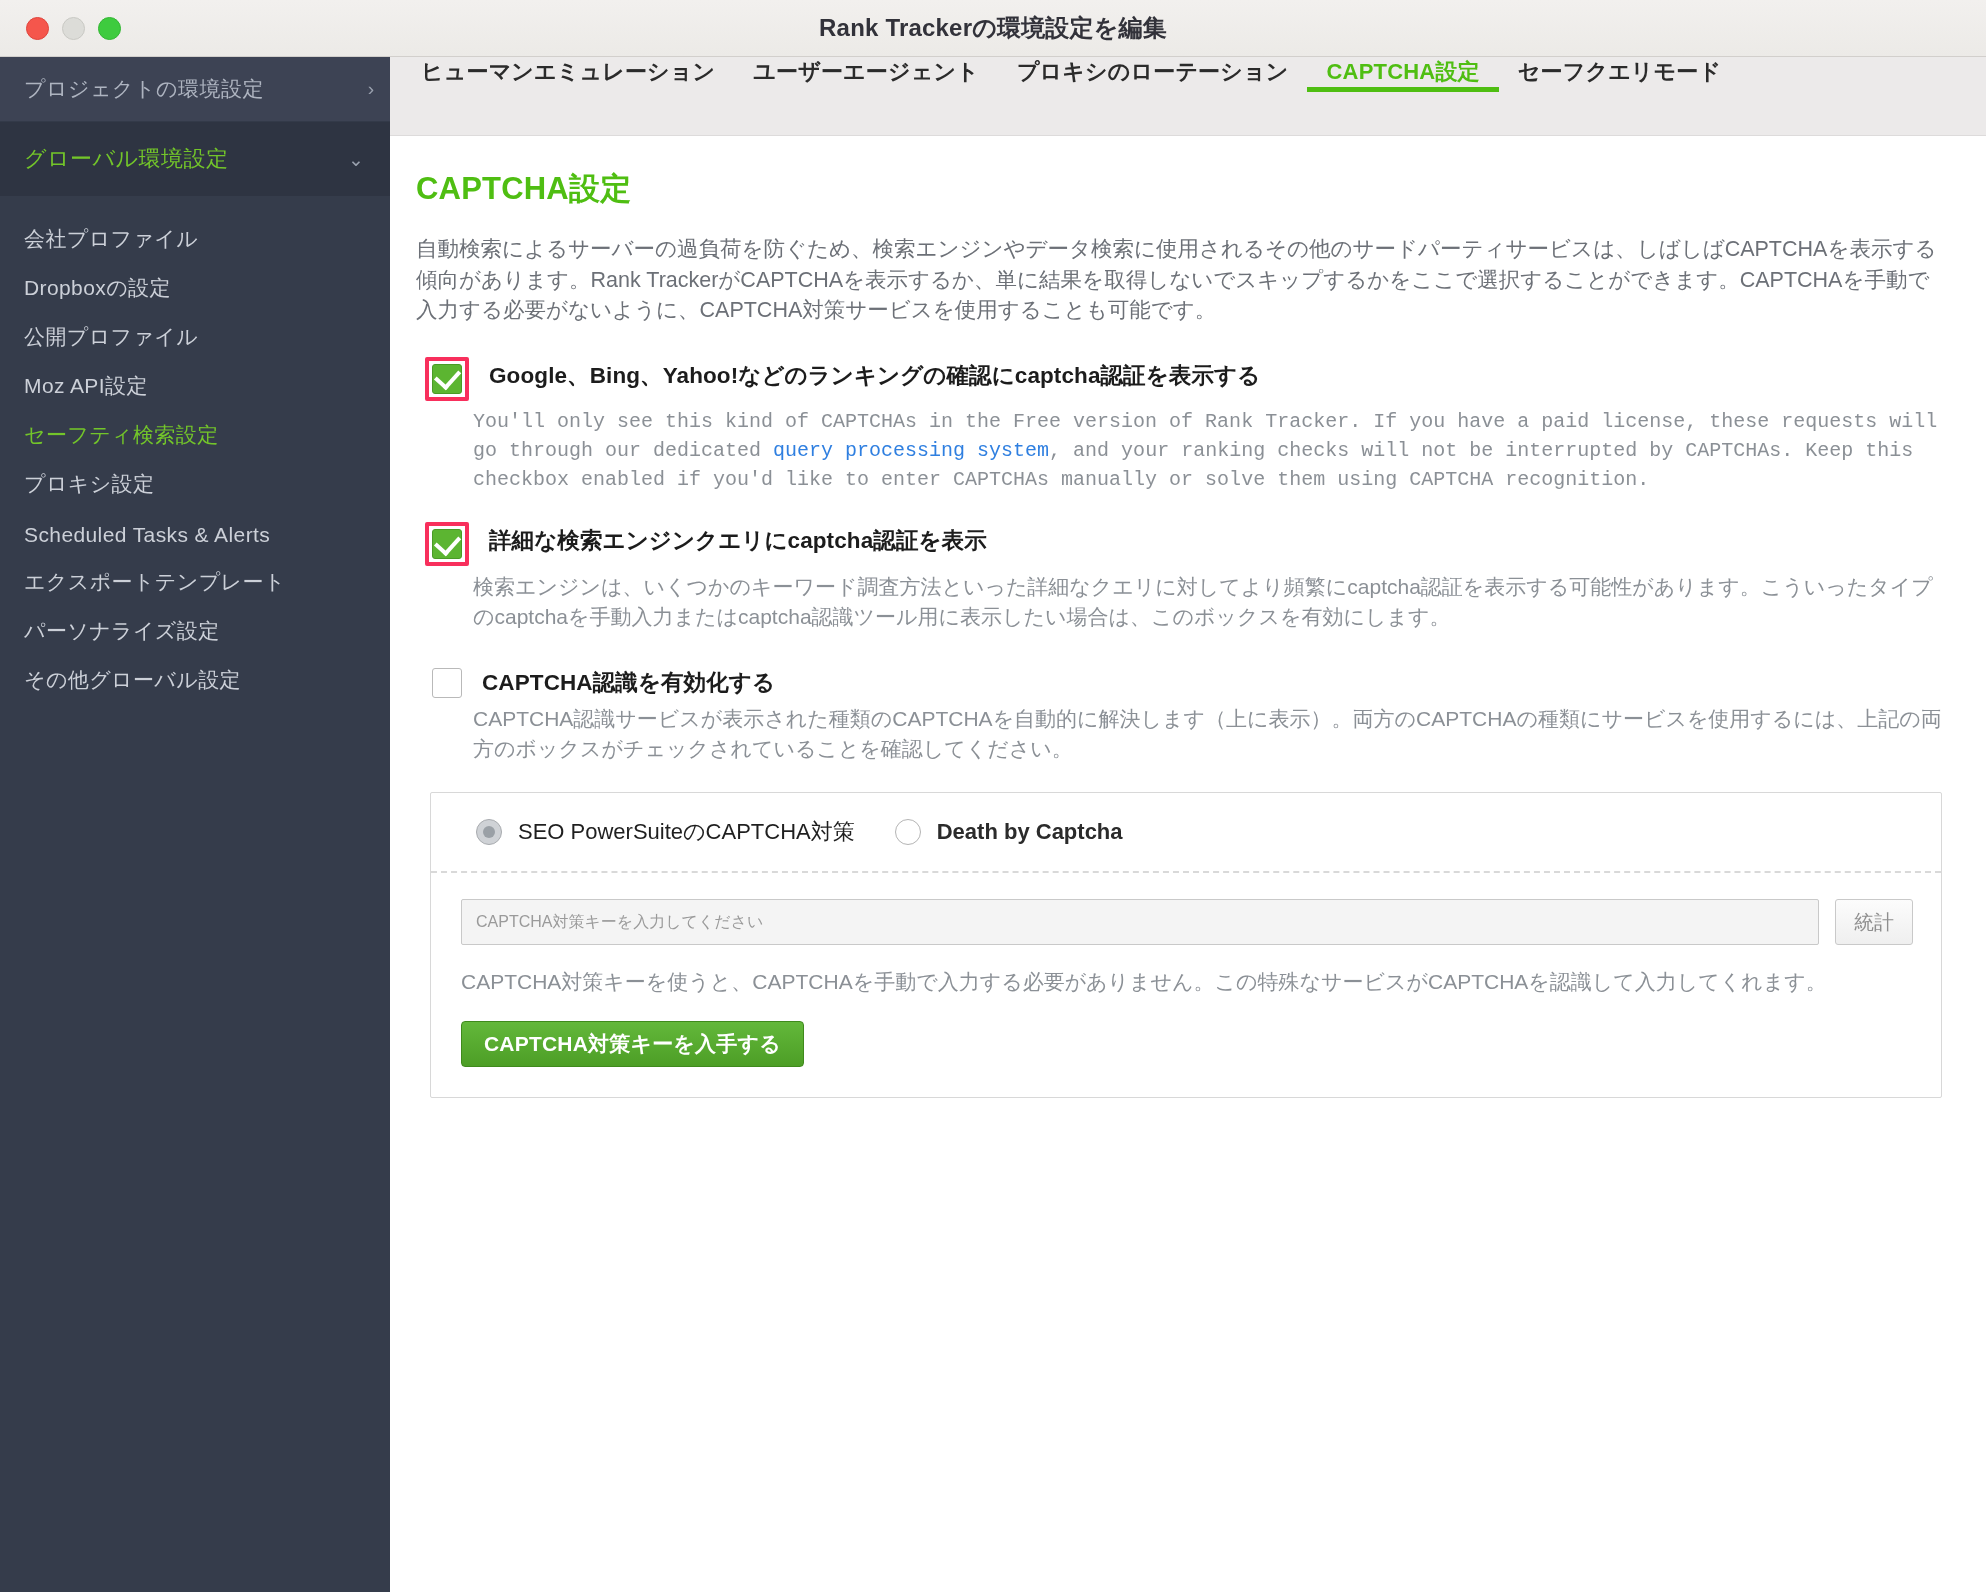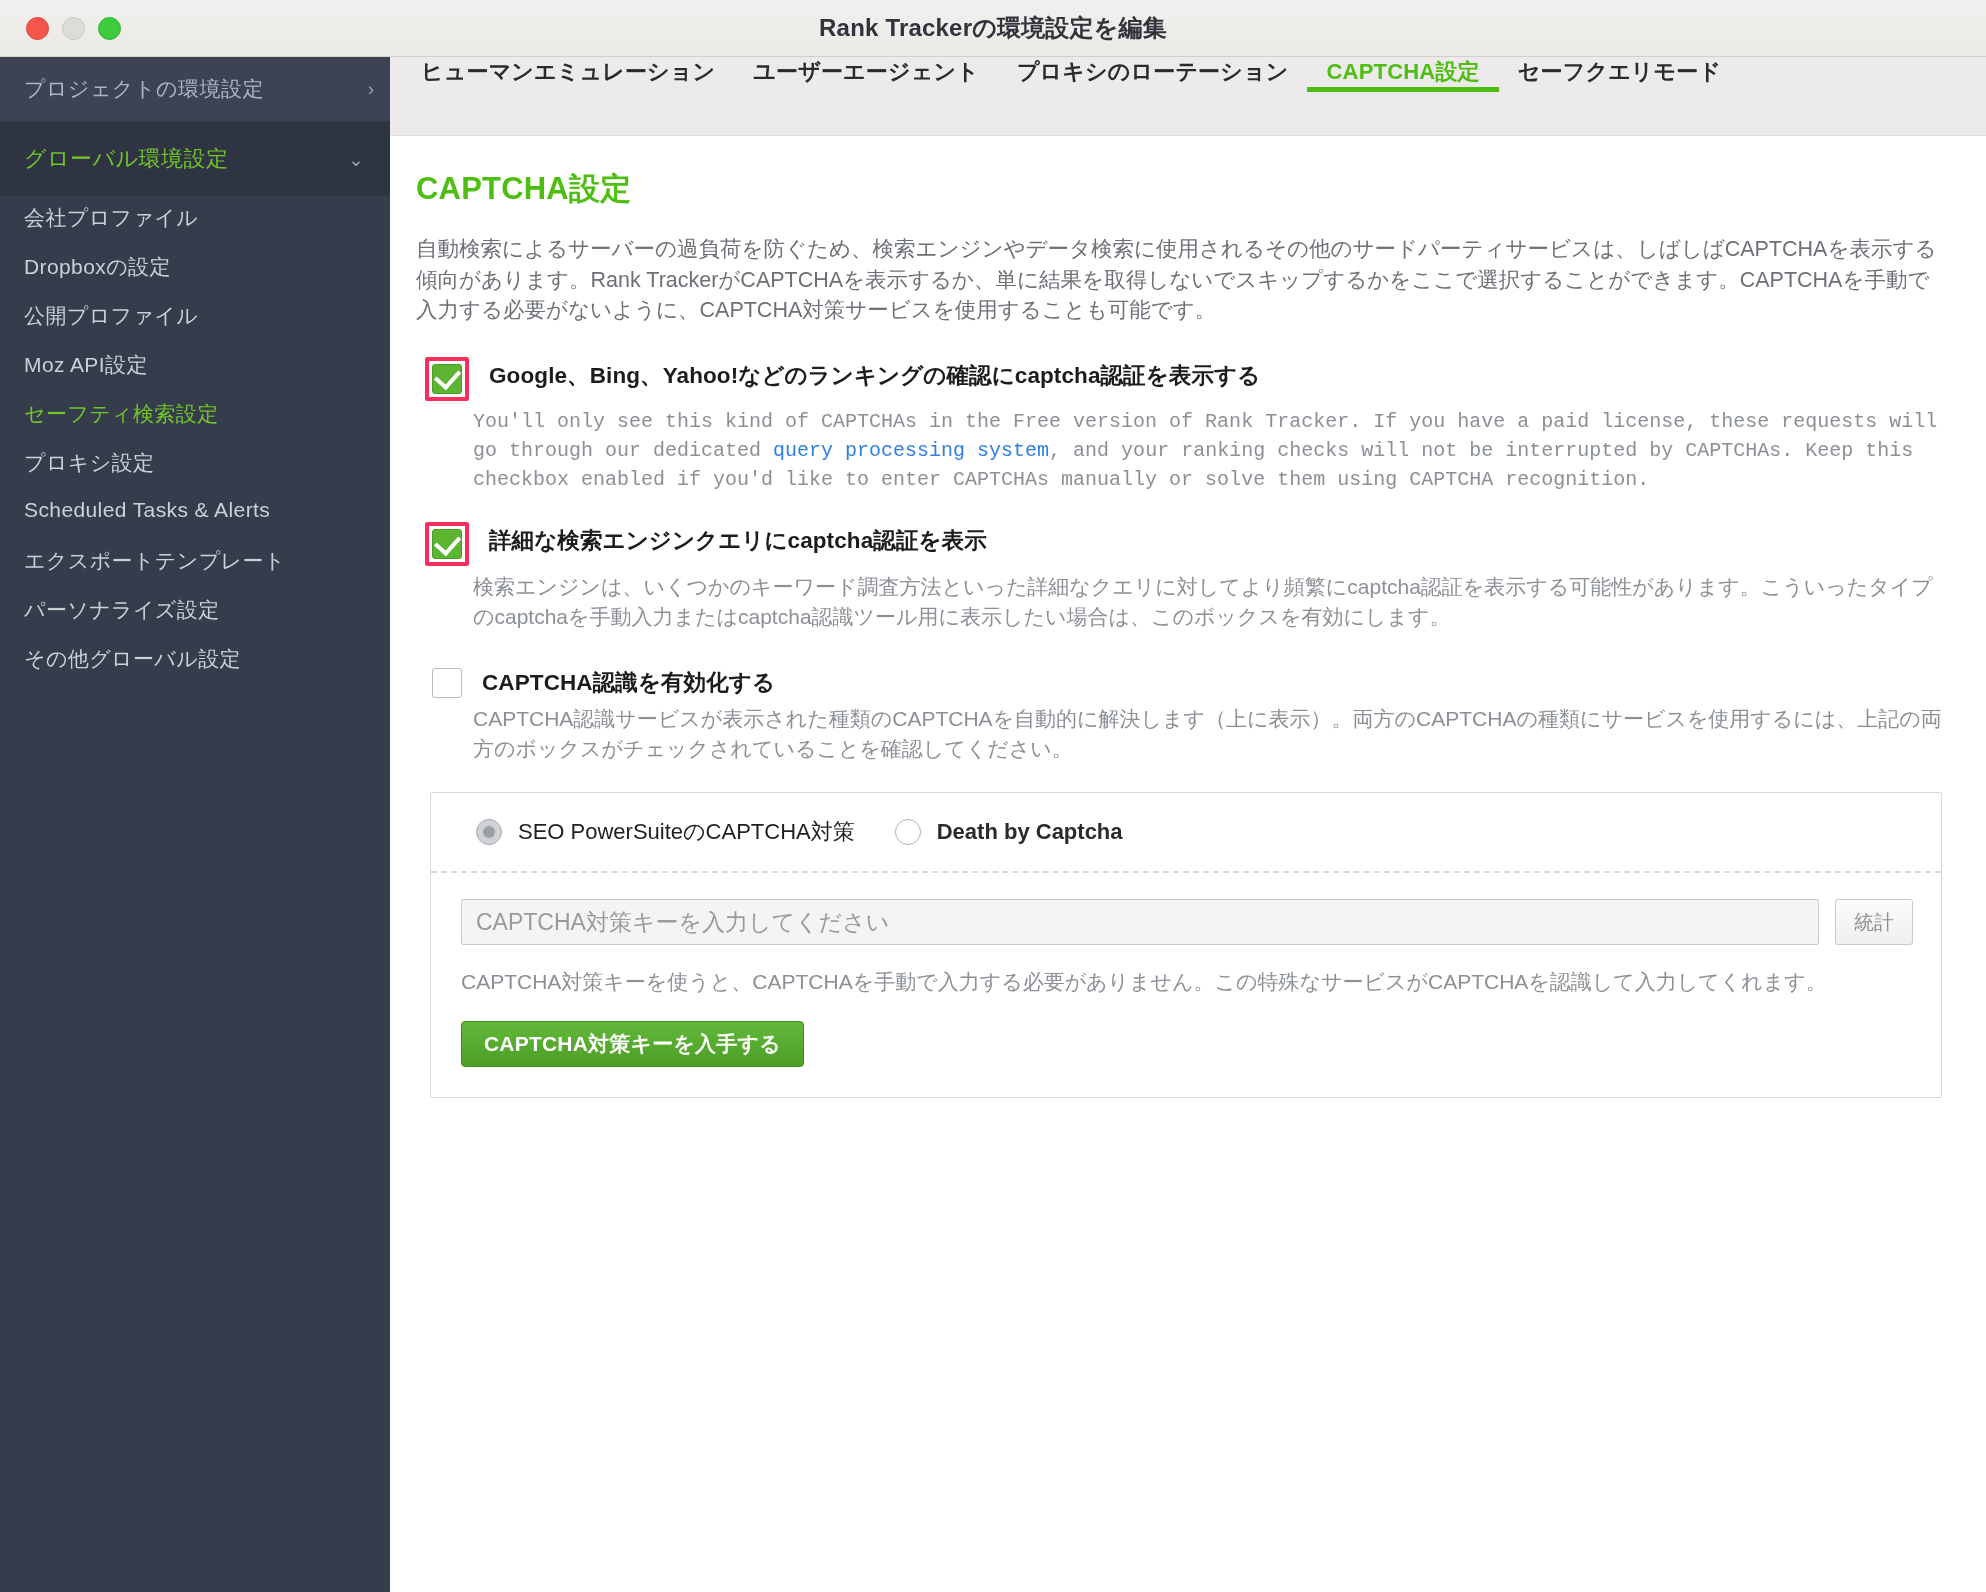--- a/index.html
+++ b/index.html
@@ -55,21 +55,21 @@
   .side-header .txt { font-size: 21px; color: #aeb4c0; letter-spacing: .5px;}
   .chev { font-size: 19px; color: #9aa1ae; }
   .side-group {
     height: 74px; display: flex; align-items: center;
     padding: 0 26px 0 24px; justify-content: space-between;
     background: #2e3442;
   }
   .side-group .txt { font-size: 22px; color: #73c52a; letter-spacing: .5px;}
   .side-items { padding-top: 8px; }
   .side-item {
-    height: 49px; display: flex; align-items: flex-start;
+    height: 49px; display: flex; align-items: flex-end;
     padding-left: 24px;
     font-size: 21px; color: #ccd0d8;
     letter-spacing: .4px;
   }
   .side-item.active { color: #73c52a; }
   .sidebar-fill { flex: 1; }
   
   .content {
     flex: 1; background: #ffffff;
     display: flex; flex-direction: column; min-width: 0;
@@ -174,21 +174,21 @@
   .field-row {
     display: flex; align-items: center;
     padding: 26px 28px 0 30px; gap: 16px;
   }
   .textinput {
     flex: 1; height: 46px;
     border: 1px solid #c9c9c9; border-radius: 2px;
     background: #f4f4f4;
     display: flex; align-items: center;
     padding-left: 14px; box-sizing: border-box;
-    font-size: 23px; color: #9a9a9a;
+    font-size: 16px; color: #9a9a9a;
   }
   .statbtn {
     height: 46px; min-width: 78px;
     border: 1px solid #c9c9c9; border-radius: 3px;
     background: linear-gradient(to bottom,#fcfcfc,#efefef);
     display: flex; align-items: center; justify-content: center;
     font-size: 20px; color: #8e8e8e;
     padding: 0 14px; box-sizing: border-box;
   }
   .svc-desc {

